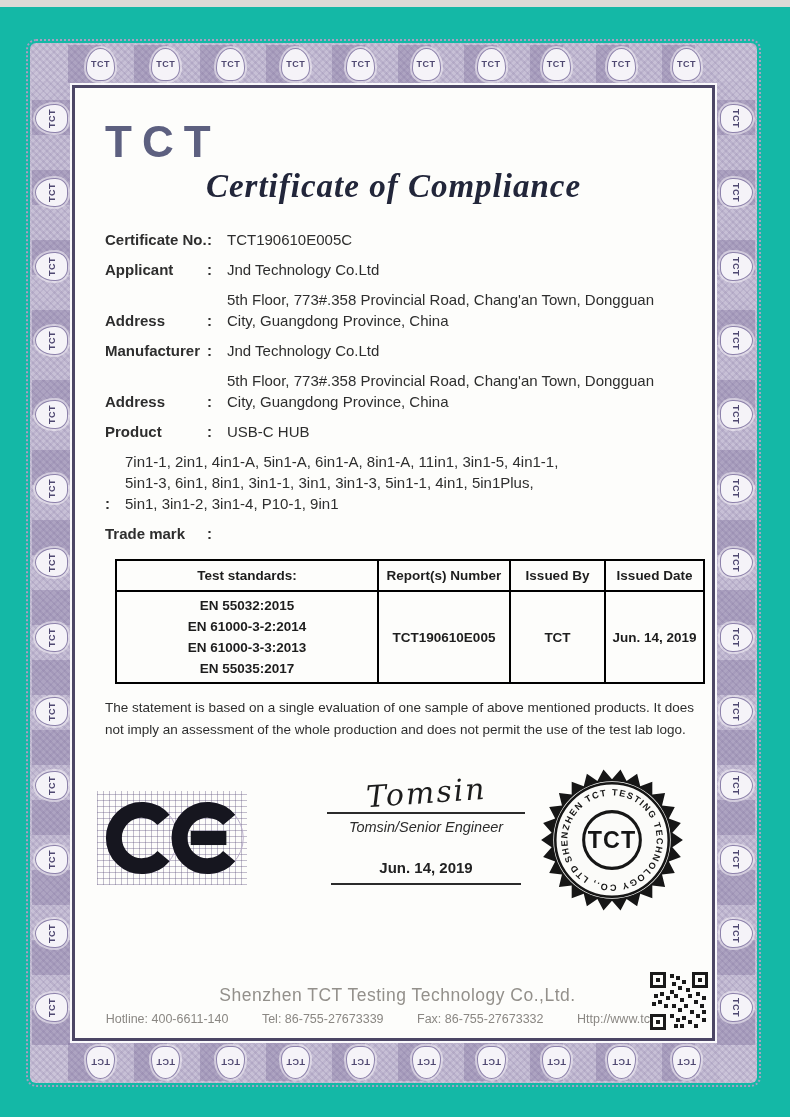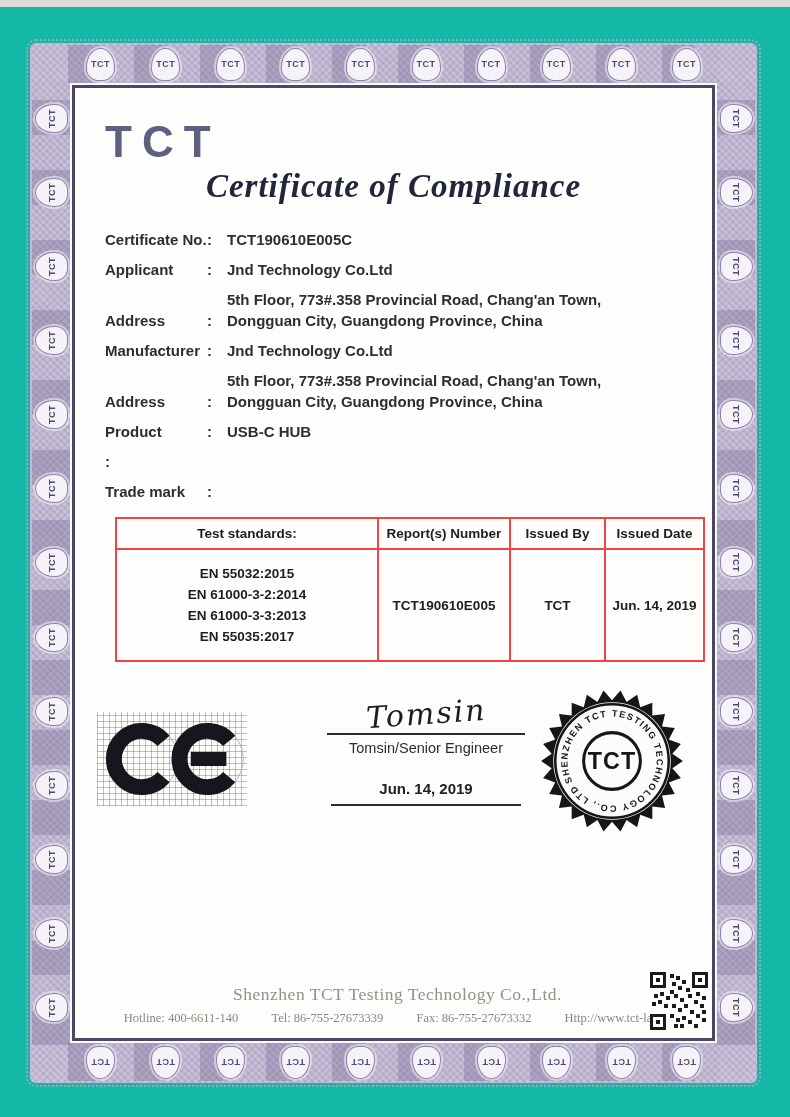--- a/index.html
+++ b/index.html
@@ -60,58 +60,58 @@
     text-align:center; margin-top:4px;
     font-family:"Liberation Serif", serif; font-style:italic; font-weight:bold;
     font-size:33px; color:#22263a; letter-spacing:1px;
   }
 
   
   .fields { margin-top:24px; }
   .field-row { display:flex; margin-bottom:9px; font-size:15px; line-height:21px; color:#2e2e2e;align-items:flex-end; }
   .field-label { width:102px; font-weight:bold; flex:0 0 auto; }
   .field-sep   { width:20px; font-weight:bold; flex:0 0 auto; }
-  .field-value { width:438px;font-weight:bold; }
+  .field-value { width:438px; }
 
   .para { margin-top:22px; font-size:13.5px; line-height:1.62; color:#2e2e2e; width:606px; }
 
   
   table.standards {
     margin:15px 0 0 10px; border-collapse:collapse; table-layout:fixed;
     width:588px; color:#1d1d1d;
   }
   table.standards th, table.standards td {
-    border:2px solid #ef4444; text-align:center; font-size:13.5px; font-weight:bold;
+    border:2px solid #000000; text-align:center; font-size:13.5px; font-weight:bold;
   }
   table.standards th { height:31px; }
-  table.standards td { height:112px; }
+  table.standards td { height:92px; }
   .std-line { line-height:21px; }
 
   
   .sig-row { position:relative; height:158px; margin-top:34px; }
   .ce-box {
     position:absolute; left:-8px; top:16px; width:150px; height:94px;
     background:
       repeating-linear-gradient(0deg,  rgba(96,84,126,.38) 0 1px, transparent 1px 6px),
       repeating-linear-gradient(90deg, rgba(96,84,126,.38) 0 1px, transparent 1px 6px),
       #fdfdfb;
   }
   .sig-center { position:absolute; left:226px; top:0; width:190px; text-align:center; }
   .sig-name {
     font-family:"DejaVu Serif", serif; font-style:italic;
     font-size:30px; color:#1c1c1c; letter-spacing:2px;
     transform:rotate(-4deg); display:inline-block; margin-bottom:2px;
   }
   .sig-line { border-top:2px solid #2b2b2b; margin:0 -4px; }
-  .sig-role { font-size:14.5px; color:#2c2c2c; margin-top:5px; }
+  .sig-role { font-size:14.5px; color:#2c2c2c; margin-top:5px;font-style:italic; }
   .sig-date { font-size:15px; font-weight:bold; color:#222; margin-top:24px; padding-bottom:7px; border-bottom:2px solid #2b2b2b; }
   .stamp { position:absolute; right:-6px; top:-14px; }
 
   
-  .footer { position:absolute; left:8px; right:0; bottom:12px; text-align:center;font-family:Liberation Serif, serif; }
+  .footer { position:absolute; left:8px; right:0; bottom:12px; text-align:center; }
   .footer-company { font-size:17.5px; color:#93908b; letter-spacing:.5px; margin-bottom:6px; }
   .footer-contacts { font-size:12.5px; color:#8a8783; }
   .footer-contacts span { margin:0 9px;padding-left:12px; }
   .qr { position:absolute; right:4px; bottom:4px; }
 </style>
 </head>
 <body>
 
 <div class="page">
 
@@ -202,20 +202,21 @@
           <span class="field-sep">:</span>
           <span class="field-value">5th Floor, 773#.358 Provincial Road, Chang'an Town, Dongguan City, Guangdong Province, China</span>
         </div>
         <div class="field-row">
           <span class="field-label">Product</span>
           <span class="field-sep">:</span>
           <span class="field-value">USB-C HUB</span>
         </div>
         <div class="field-row">
           <span class="field-sep">:</span>
+          <span class="field-value">7in1-1, 2in1, 4in1-A, 5in1-A, 6in1-A, 8in1-A, 11in1, 3in1-5, 4in1-1, 5in1-3, 6in1, 8in1, 3in1-1, 3in1, 3in1-3, 5in1-1, 4in1, 5in1Plus, 5in1, 3in1-2, 3in1-4, P10-1, 9in1</span>
         </div>
         <div class="field-row">
           <span class="field-label">Trade mark</span>
           <span class="field-sep">:</span>
         </div>
       </div>
 
 
       <table class="standards">
         <colgroup>
@@ -240,20 +241,21 @@
               <div class="std-line">EN 61000-3-3:2013</div>
               <div class="std-line">EN 55035:2017</div>
             </td>
             <td>TCT190610E005</td>
             <td>TCT</td>
             <td>Jun. 14, 2019</td>
           </tr>
         </tbody>
       </table>
 
+      <p class="para" style="margin-top:13px">The statement is based on a single evaluation of one sample of above mentioned products. It does not imply an assessment of the whole production and does not permit the use of the test lab logo.</p>
 
       <div class="sig-row">
 
         <div class="ce-box">
           <svg width="150" height="94" viewBox="0 0 160 100">
             <circle cx="48" cy="50" r="38" fill="none" stroke="#b4a9c6" stroke-width="1"></circle>
             <circle cx="118" cy="50" r="38" fill="none" stroke="#b4a9c6" stroke-width="1"></circle>
             <path d="M 71 30.7 A 30 30 0 1 0 71 69.3" fill="none" stroke="#16161f" stroke-width="17"></path>
             <path d="M 141 30.7 A 30 30 0 1 0 141 69.3" fill="none" stroke="#16161f" stroke-width="17"></path>
             <rect x="100" y="42.5" width="38" height="15" fill="#16161f"></rect>

